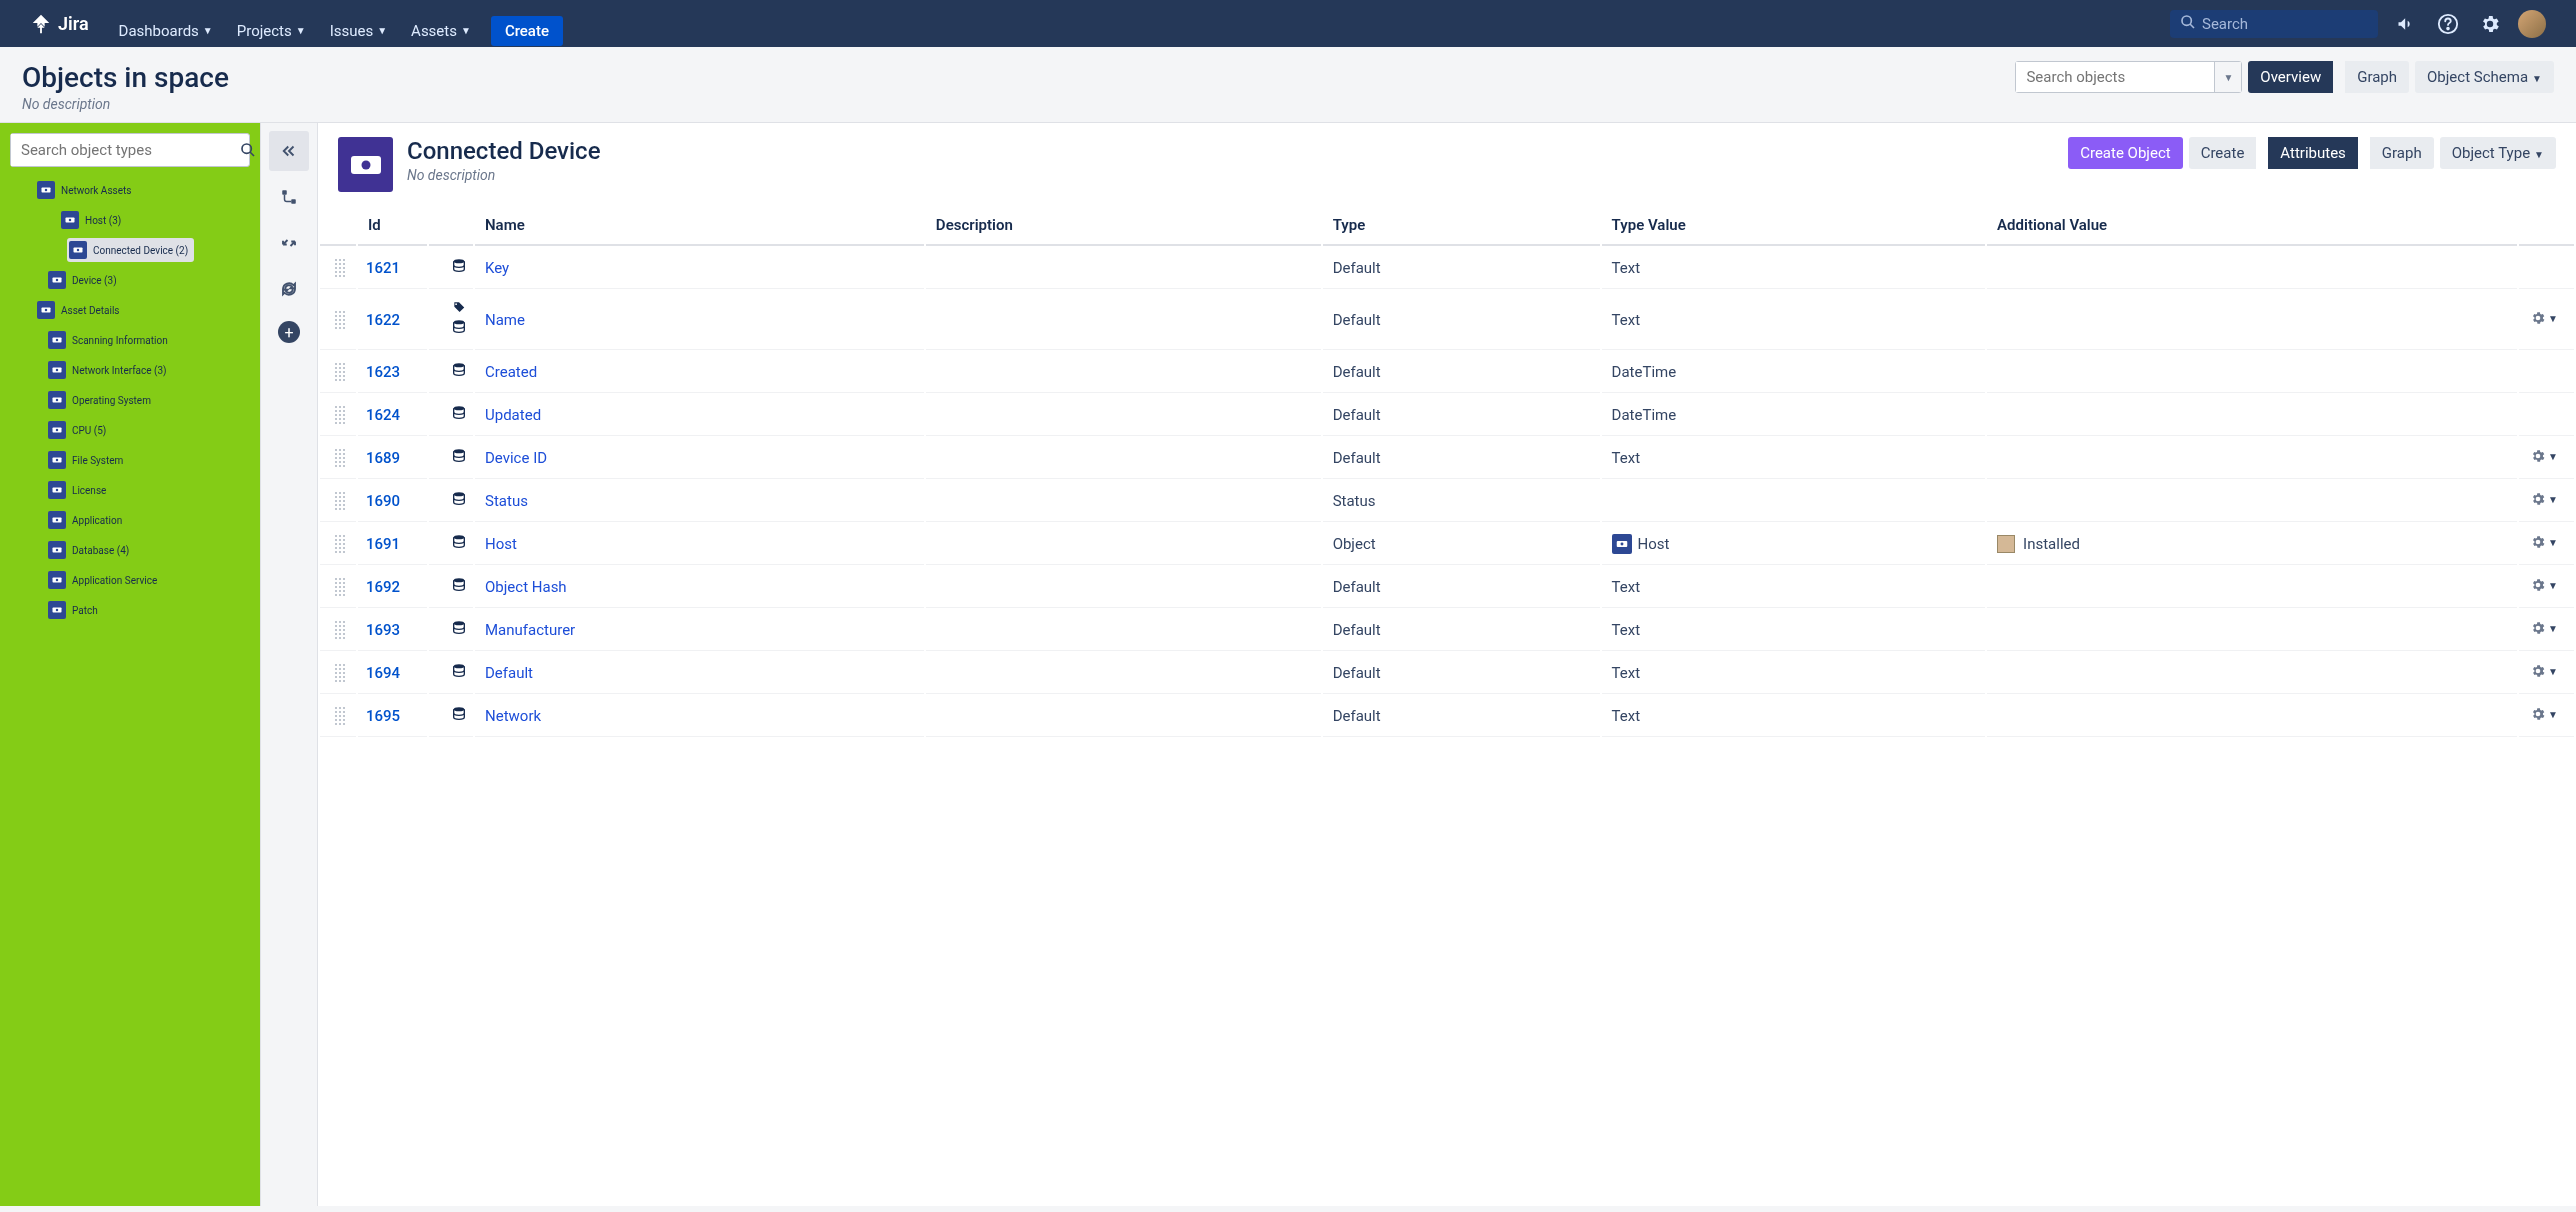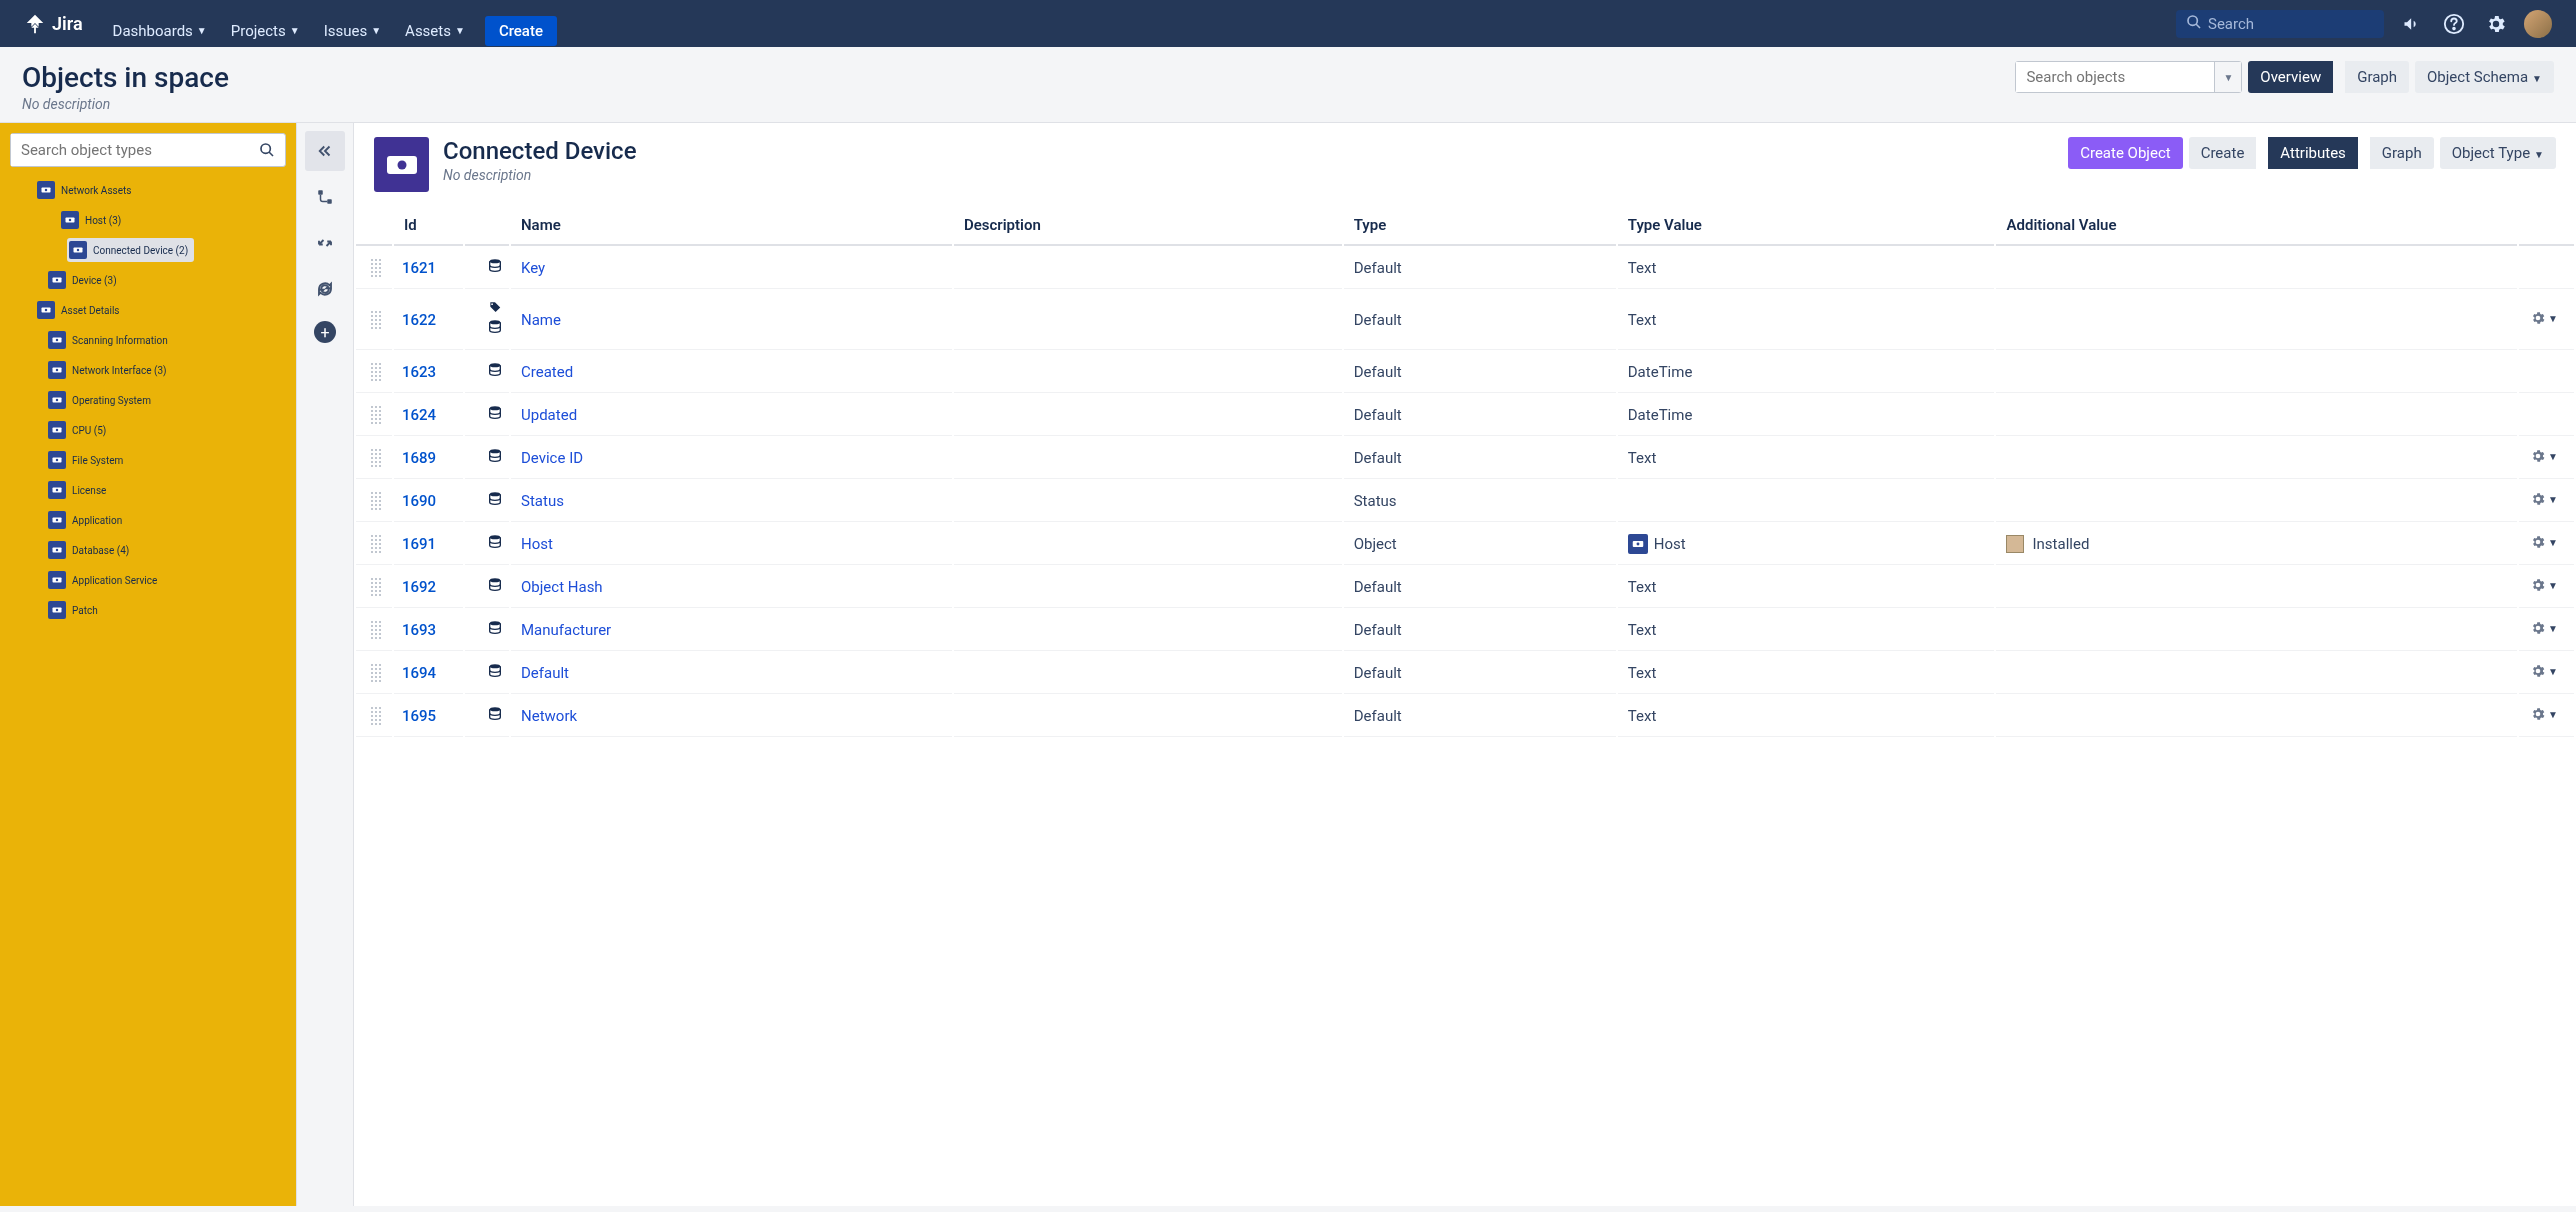--- a/index.html
+++ b/index.html
@@ -1,19 +1,19 @@
 <!DOCTYPE html>
 <html><head>
 <meta charset="utf-8">
 <style>
 * { box-sizing: border-box; margin: 0; padding: 0; font-family: -apple-system, BlinkMacSystemFont, "Segoe UI", Roboto, Helvetica, Arial, sans-serif; }
 body { background: #f4f5f7; overflow: hidden; }
 
 
-.topnav { background: #253858; height: 47px; display: flex; align-items: center; padding: 0 24px; color: #fff; }
+.topnav { background: #253858; height: 47px; display: flex; align-items: center; padding: 0 30px; color: #fff; }
 .logo { display: flex; align-items: center; gap: 6px; margin-right: 20px; }
 .logo-svg { width: 22px; height: 22px; }
 .logo-text { font-weight: 600; font-size: 18px; }
 .nav-items { display: flex; gap: 4px; margin-top: 14px; }
 .nav-item { display: flex; align-items: center; gap: 4px; padding: 6px 10px; color: #deebff; font-size: 15px; cursor: pointer; border-radius: 3px; }
 .nav-item .chev { font-size: 10px; }
 .create-btn { background: #0052cc; color: #fff; padding: 6px 14px; border-radius: 3px; font-size: 15px; font-weight: 500; cursor: pointer; margin-left: 6px; }
 .nav-spacer { flex: 1; }
 .search-box { background: #1c3d75; border-radius: 4px; display: flex; align-items: center; padding: 4px 10px; width: 208px; }
 .search-box input { background: transparent; border: none; outline: none; color: #deebff; font-size: 15px; width: 100%; }
@@ -35,21 +35,21 @@
 .btn-dark { background: #253858; color: #fff; }
 .btn-light { background: #e9ecf0; color: #344563; }
 .btn-group { display: flex; gap: 12px; }
 .btn-group .btn { border-radius: 0; }
 .btn-group .btn:first-child { border-radius: 3px 0 0 3px; }
 .btn-group .btn:last-child { border-radius: 0 3px 3px 0; }
 .btn .chev { font-size: 10px; margin-left: 4px; }
 
 
 .main-layout { display: flex; height: calc(100vh - 129px); }
-.sidebar-left { width: 297px; border-right: 1px solid #dfe1e6; padding: 10px; overflow-y: auto; background: #eab308; }
+.sidebar-left { width: 261px; border-right: 1px solid #dfe1e6; padding: 10px; overflow-y: auto; background: #84cc16; }
 .search-types { border: 1px solid #c1c7d0; border-radius: 3px; display: flex; background: #fff; margin-bottom: 8px; }
 .search-types input { border: none; padding: 7px 10px; font-size: 15px; flex: 1; outline: none; }
 .search-types .mag { padding: 0 10px; display: flex; align-items: center; color: #344563; cursor: pointer; }
 
 .tree { }
 .tree-row { display: flex; align-items: center; padding: 3px 0; cursor: pointer; }
 .tree-row.l0 { padding-left: 12px; }
 .tree-row.l1 { padding-left: 36px; }
 .tree-row.l2 { padding-left: 57px; }
 .tree-row.selected .tree-label { background: #dfe1e6; border-radius: 3px; }

